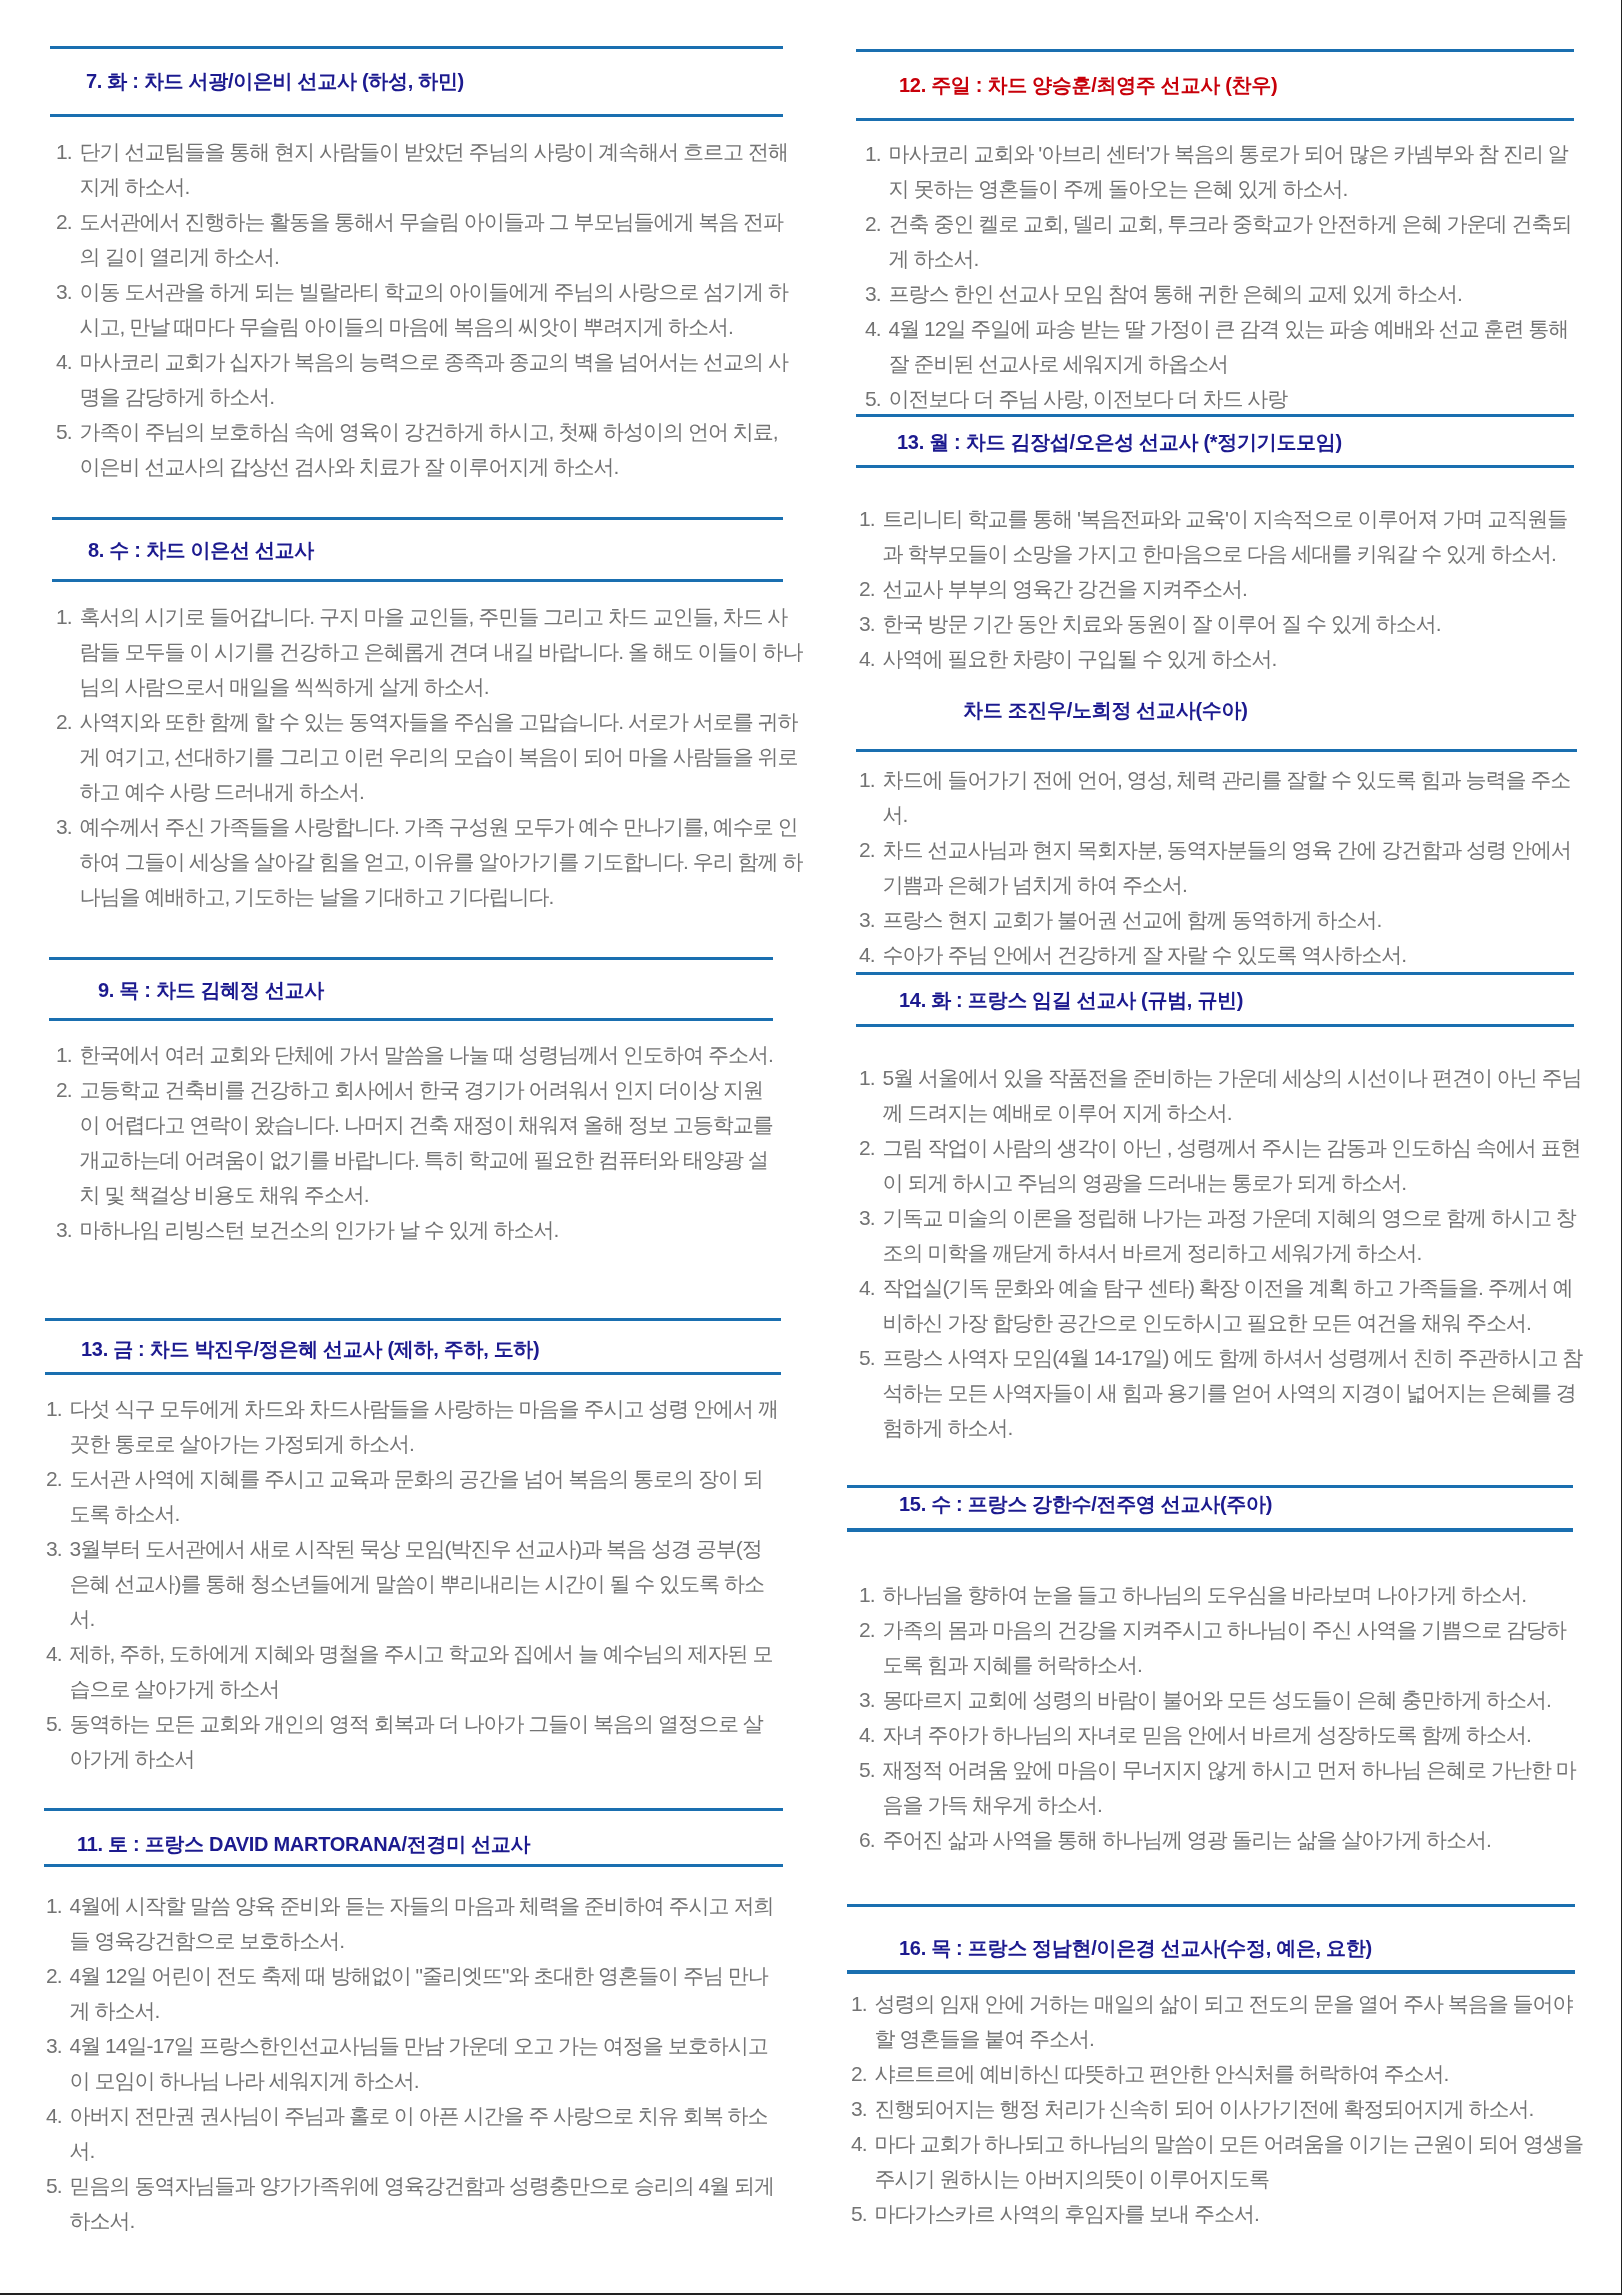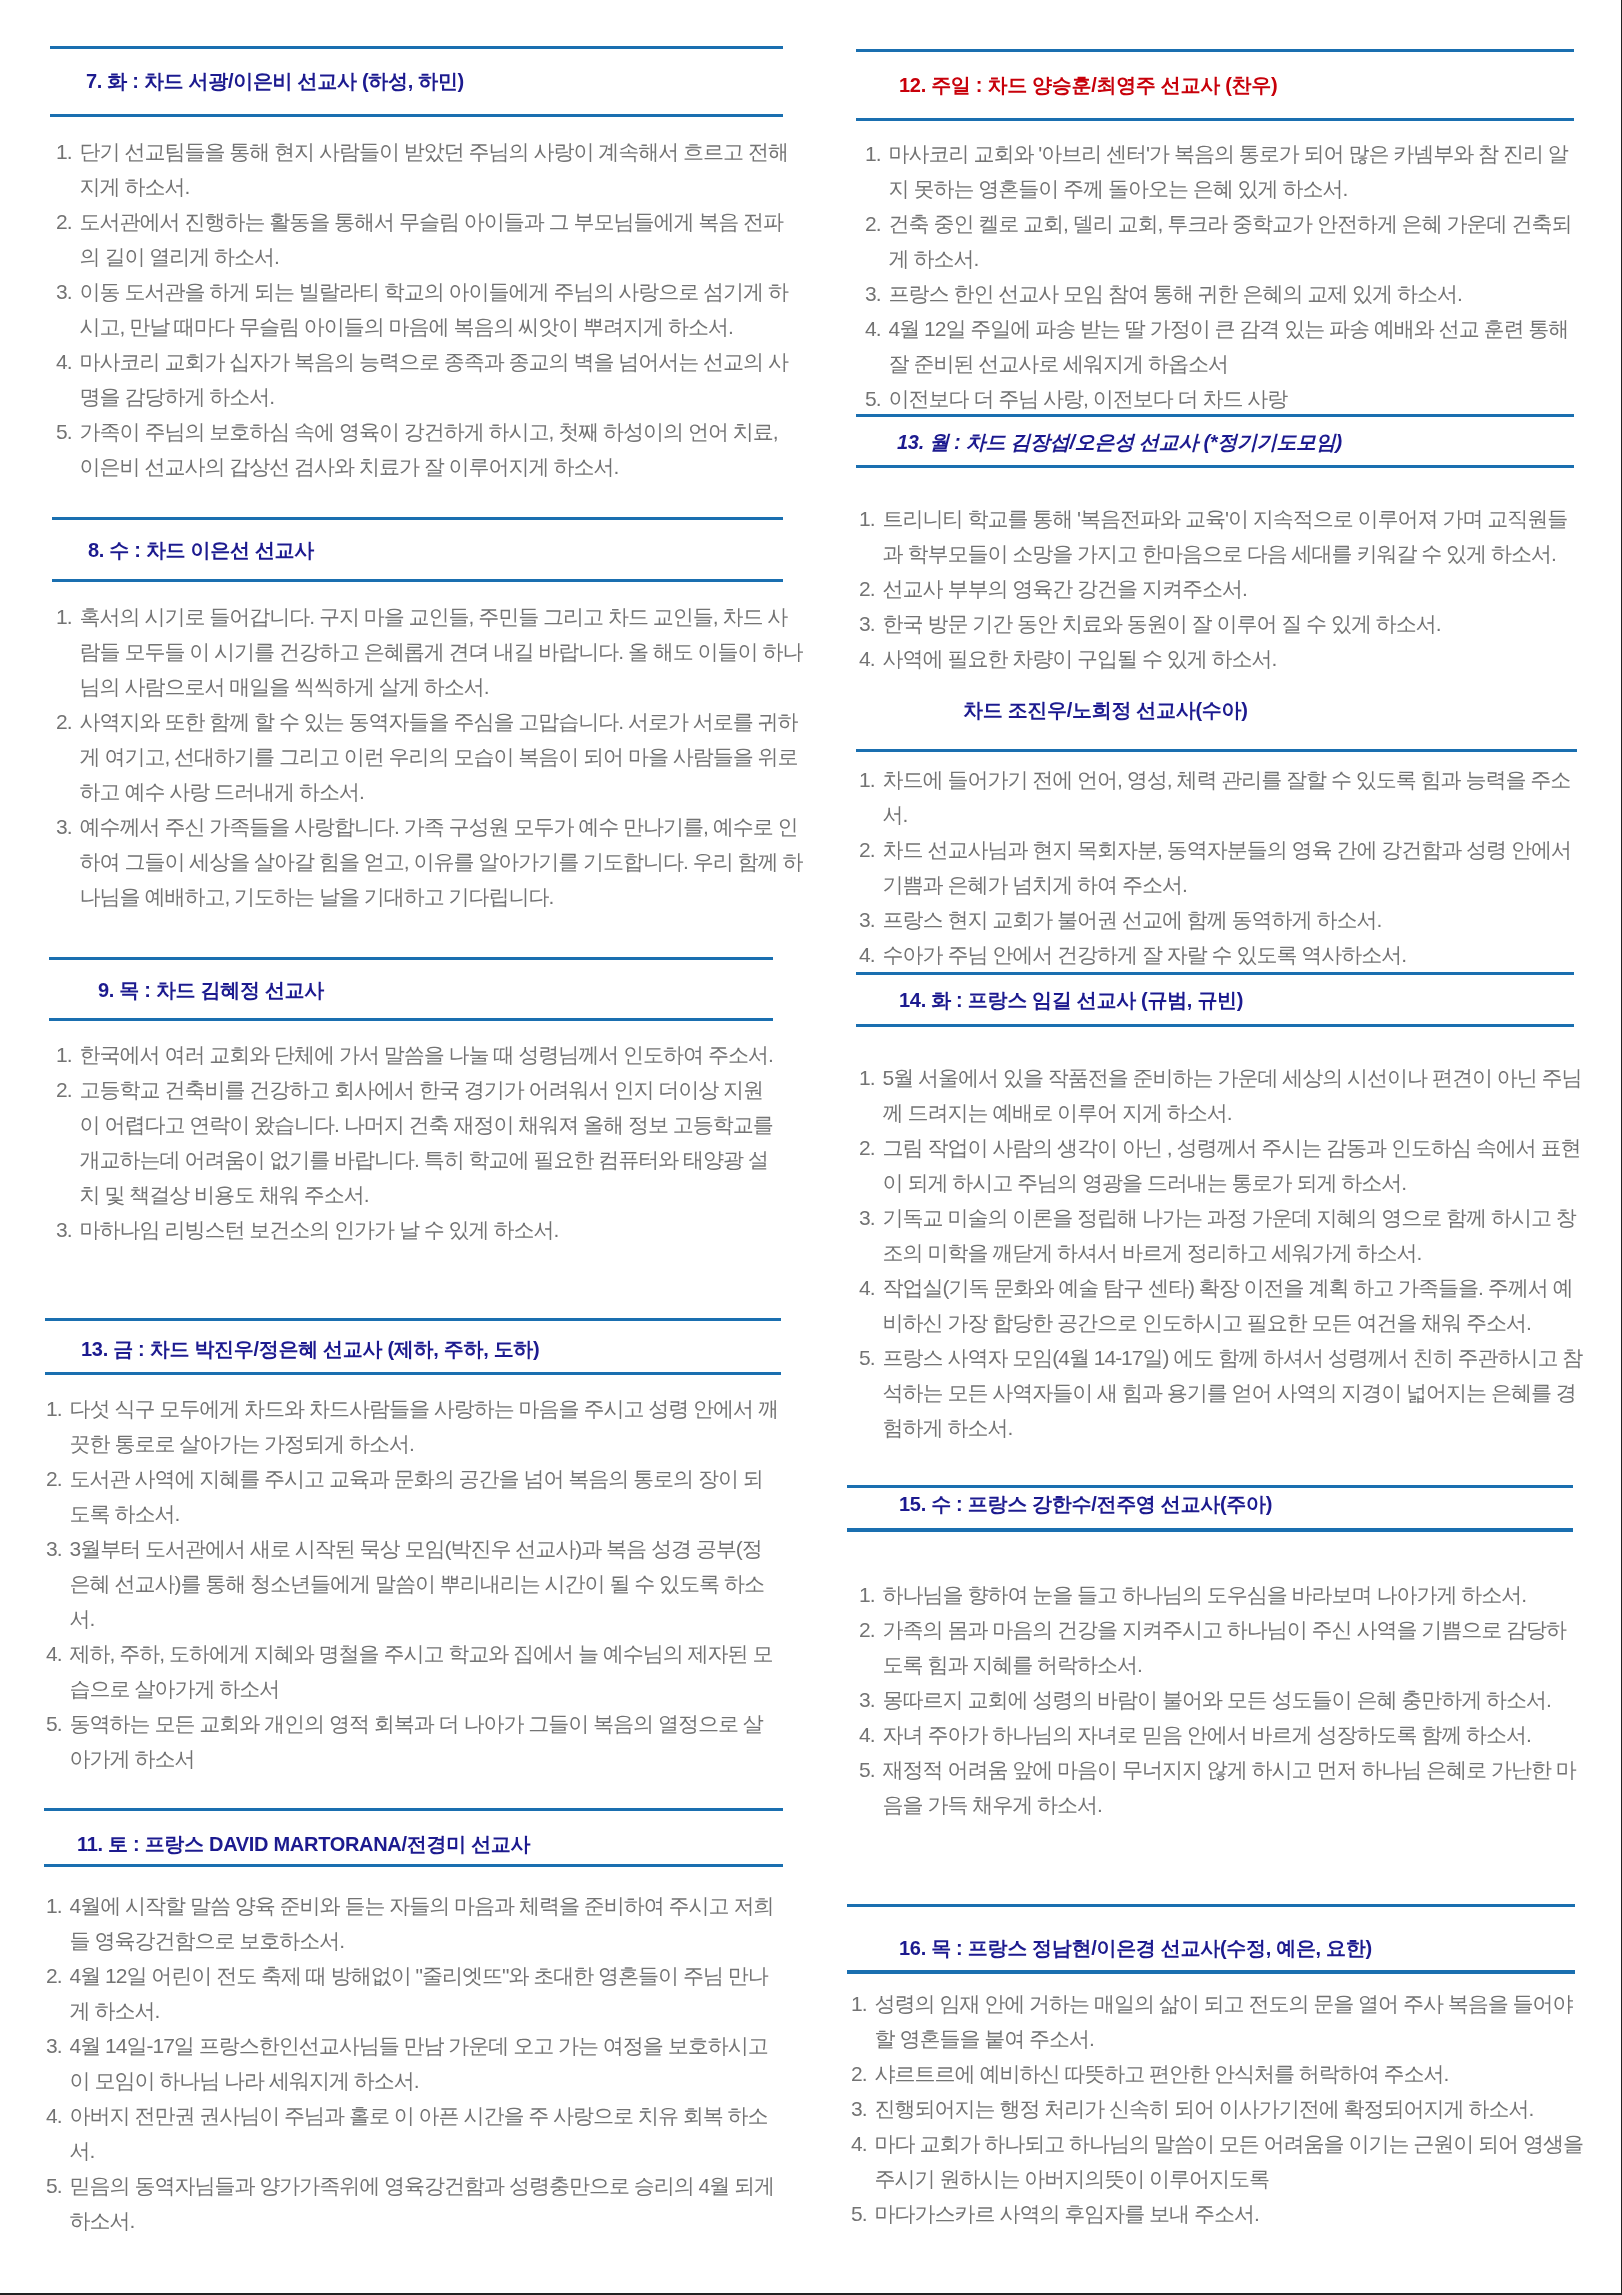--- a/index.html
+++ b/index.html
@@ -99,21 +99,21 @@
 <ul class="items section" style="left:865px; top:136px; width:720px;">
   <li class="item"><span class="num">1.</span><span>마사코리 교회와 '아브리 센터'가 복음의 통로가 되어 많은 카넴부와 참 진리 알지 못하는 영혼들이 주께 돌아오는 은혜 있게 하소서.</span></li>
   <li class="item"><span class="num">2.</span><span>건축 중인 켈로 교회, 델리 교회, 투크라 중학교가 안전하게 은혜 가운데 건축되게 하소서.</span></li>
   <li class="item"><span class="num">3.</span><span>프랑스 한인 선교사 모임 참여 통해 귀한 은혜의 교제 있게 하소서.</span></li>
   <li class="item"><span class="num">4.</span><span>4월 12일 주일에 파송 받는 딸 가정이 큰 감격 있는 파송 예배와 선교 훈련 통해 잘 준비된 선교사로 세워지게 하옵소서</span></li>
   <li class="item"><span class="num">5.</span><span>이전보다 더 주님 사랑, 이전보다 더 차드 사랑</span></li>
 </ul>
 
 <div class="section" style="left:856px; top:414px; width:718px;">
   <div class="rule"></div>
-  <div class="heading" style="padding-left:41px; margin-top:11.8px; height:36px;font-style:italic;">13. 월 : 차드 김장섭/오은성 선교사 (*정기기도모임)</div>
+  <div class="heading" style="padding-left:41px; margin-top:11.8px; height:36px;">13. 월 : 차드 김장섭/오은성 선교사 (*정기기도모임)</div>
   <div class="rule" style="margin-top:0px;"></div>
 </div>
 <ul class="items section" style="left:859px; top:501px; width:720px;">
   <li class="item"><span class="num">1.</span><span>트리니티 학교를 통해 '복음전파와 교육'이 지속적으로 이루어져 가며 교직원들과 학부모들이 소망을 가지고 한마음으로 다음 세대를 키워갈 수 있게 하소서.</span></li>
   <li class="item"><span class="num">2.</span><span>선교사 부부의 영육간 강건을 지켜주소서.</span></li>
   <li class="item"><span class="num">3.</span><span>한국 방문 기간 동안 치료와 동원이 잘 이루어 질 수 있게 하소서.</span></li>
   <li class="item"><span class="num">4.</span><span>사역에 필요한 차량이 구입될 수 있게 하소서.</span></li>
 </ul>
 
 <div class="heading section" style="left:963px; top:697px;">차드 조진우/노희정 선교사(수아)</div>
@@ -142,20 +142,21 @@
   <div class="rule"></div>
   <div class="heading" style="padding-left:52px; margin-top:3px; height:37px;">15. 수 : 프랑스 강한수/전주영 선교사(주아)</div>
   <div class="rule" style="margin-top:0px;"></div>
 </div>
 <ul class="items section" style="left:859px; top:1577px; width:726px;">
   <li class="item"><span class="num">1.</span><span>하나님을 향하여 눈을 들고 하나님의 도우심을 바라보며 나아가게 하소서.</span></li>
   <li class="item"><span class="num">2.</span><span>가족의 몸과 마음의 건강을 지켜주시고 하나님이 주신 사역을 기쁨으로 감당하도록 힘과 지혜를 허락하소서.</span></li>
   <li class="item"><span class="num">3.</span><span>몽따르지 교회에 성령의 바람이 불어와 모든 성도들이 은혜 충만하게 하소서.</span></li>
   <li class="item"><span class="num">4.</span><span>자녀 주아가 하나님의 자녀로 믿음 안에서 바르게 성장하도록 함께 하소서.</span></li>
   <li class="item"><span class="num">5.</span><span>재정적 어려움 앞에 마음이 무너지지 않게 하시고 먼저 하나님 은혜로 가난한 마음을 가득 채우게 하소서.</span></li>
+  <li class="item"><span class="num">6.</span><span>주어진 삶과 사역을 통해 하나님께 영광 돌리는 삶을 살아가게 하소서.</span></li>
 </ul>
 
 <div class="section" style="left:847px; top:1904px; width:728px;">
   <div class="rule"></div>
   <div class="heading" style="padding-left:52px; margin-top:28px; height:35px;">16. 목 : 프랑스 정남현/이은경 선교사(수정, 예은, 요한)</div>
   <div class="rule" style="margin-top:0px;"></div>
 </div>
 <ul class="items section" style="left:851px; top:1986px; width:733px;">
   <li class="item"><span class="num">1.</span><span>성령의 임재 안에  거하는 매일의 삶이 되고 전도의 문을 열어 주사 복음을 들어야 할 영혼들을 붙여 주소서.</span></li>
   <li class="item"><span class="num">2.</span><span>샤르트르에 예비하신 따뜻하고 편안한 안식처를 허락하여 주소서.</span></li>

